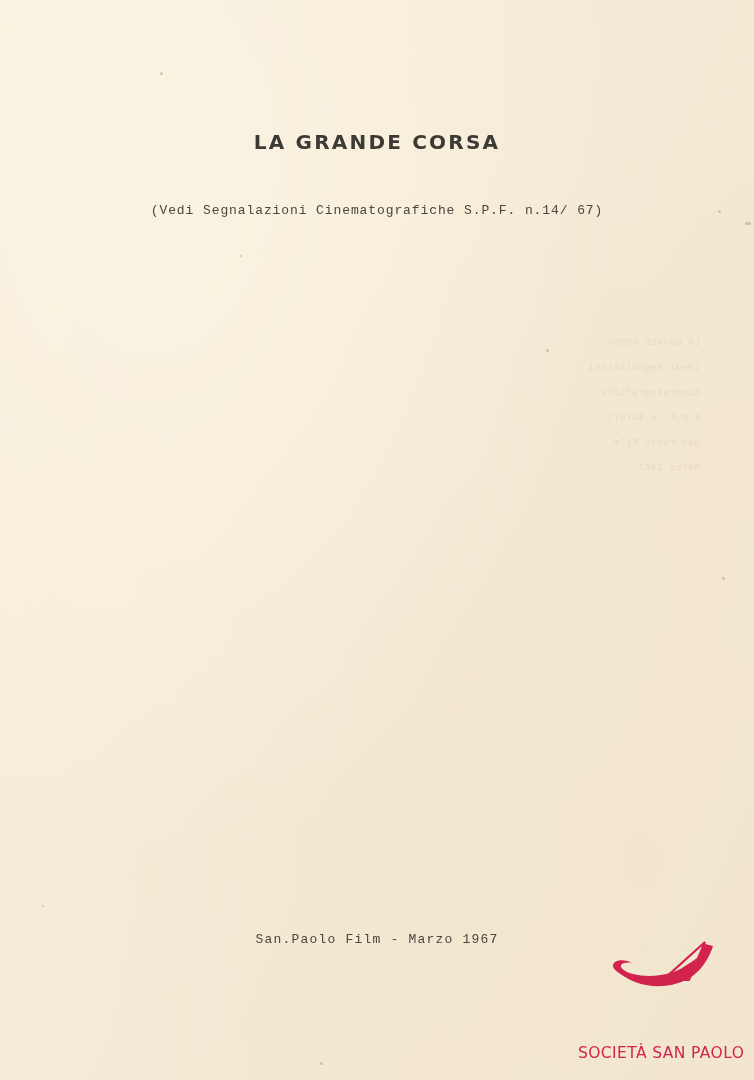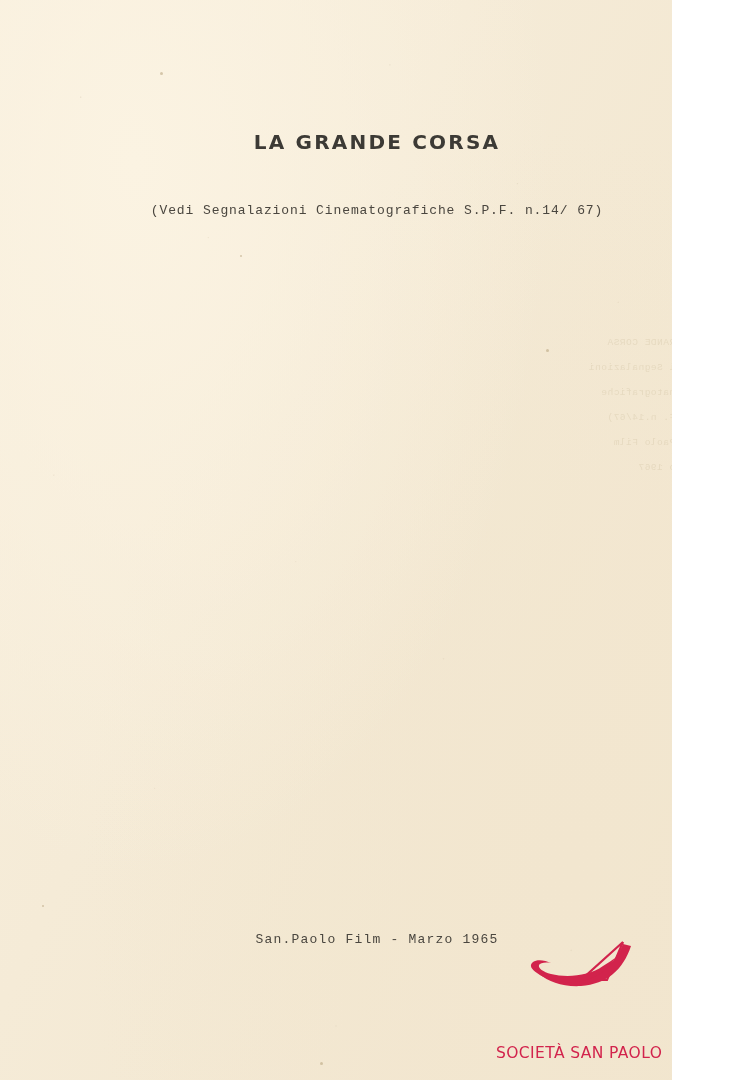--- a/index.html
+++ b/index.html
@@ -8,21 +8,21 @@
   }
   body {
     width: 754px;
     height: 1080px;
     overflow: hidden;
     font-family: "Liberation Serif", serif;
   }
 
   #page {
     position: relative;
-    width: 672px;
+    width: 754px;
     height: 1080px;
     background: #f6ecd8;
     background-image:
       radial-gradient(ellipse at 20% 15%, #fbf3e2 0%, rgba(251,243,226,0) 55%),
       radial-gradient(ellipse at 85% 80%, #f2e6cf 0%, rgba(242,230,207,0) 60%),
       linear-gradient(115deg, #f8efdd 0%, #f5ebd7 40%, #f1e5cd 100%);
     overflow: hidden;
   }
 
   
@@ -151,21 +151,21 @@
 (Vedi Segnalazioni
 Cinematografiche
 S.P.F. n.14/67)
 San Paolo Film
 Marzo 1967</div>
 
   <div id="title">LA GRANDE CORSA</div>
 
   <div id="subtitle">(Vedi Segnalazioni Cinematografiche S.P.F.  n.14/ 67)</div>
 
-  <div id="imprint">San.Paolo Film - Marzo 1965</div>
+  <div id="imprint">San.Paolo Film - Marzo 1967</div>
 
   <div id="logo">
     <svg id="logo-mark" viewBox="0 0 130 56">
       <path d="M112 2 L70 40 L96 40 Z" fill="none" stroke="#d2234c" stroke-width="2.2"></path>
       <path d="M120 6 C112 30 96 44 70 46 C52 47 38 42 28 34 C40 40 54 42 66 40 C88 36 104 24 112 4 Z" fill="#d2234c"></path>
       <path d="M104 18 C96 32 82 40 64 42 C48 43 34 39 26 33 C20 29 18 25 22 22 C26 19 34 20 40 23 C34 22 29 23 28 25 C27 28 32 32 40 34 C56 38 78 36 92 26 C97 23 101 20 104 18 Z" fill="#d2234c"></path>
     </svg>
     <div id="logo-text">SOCIETÀ SAN PAOLO</div>
   </div>
 

